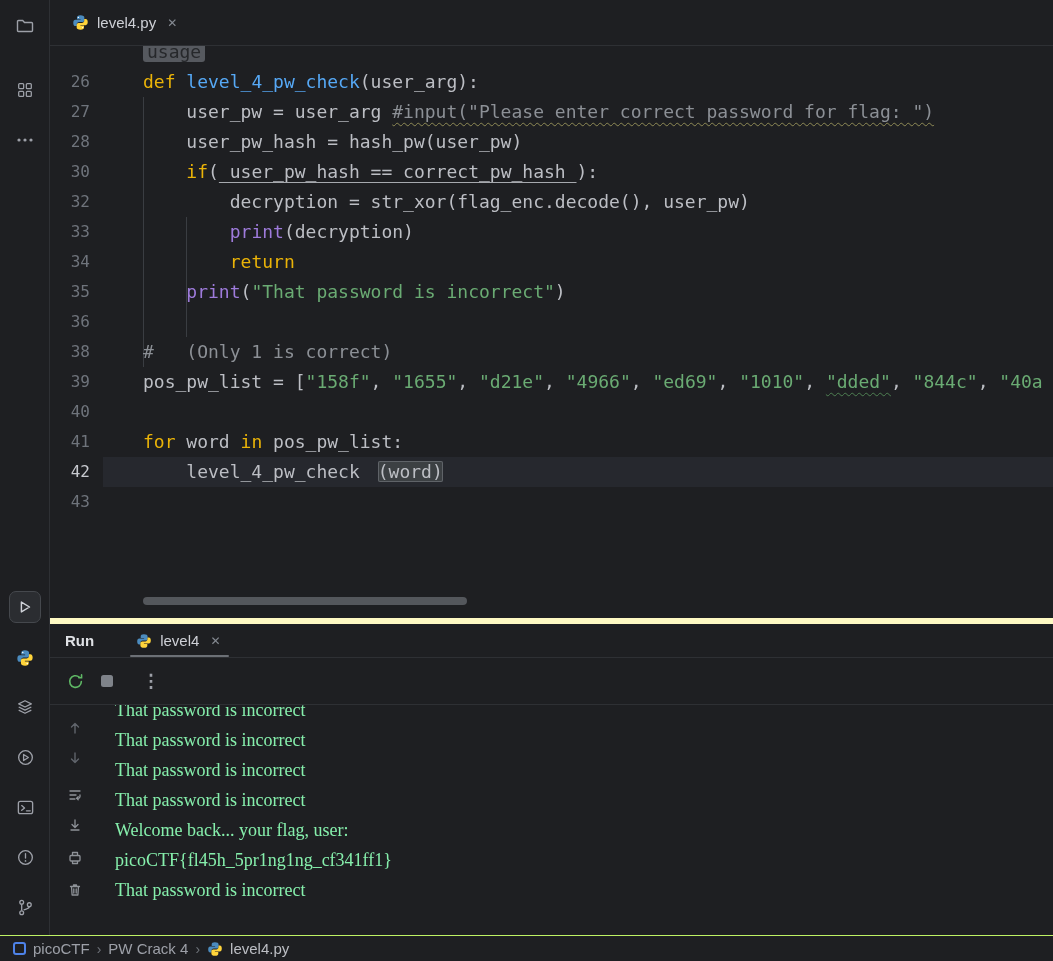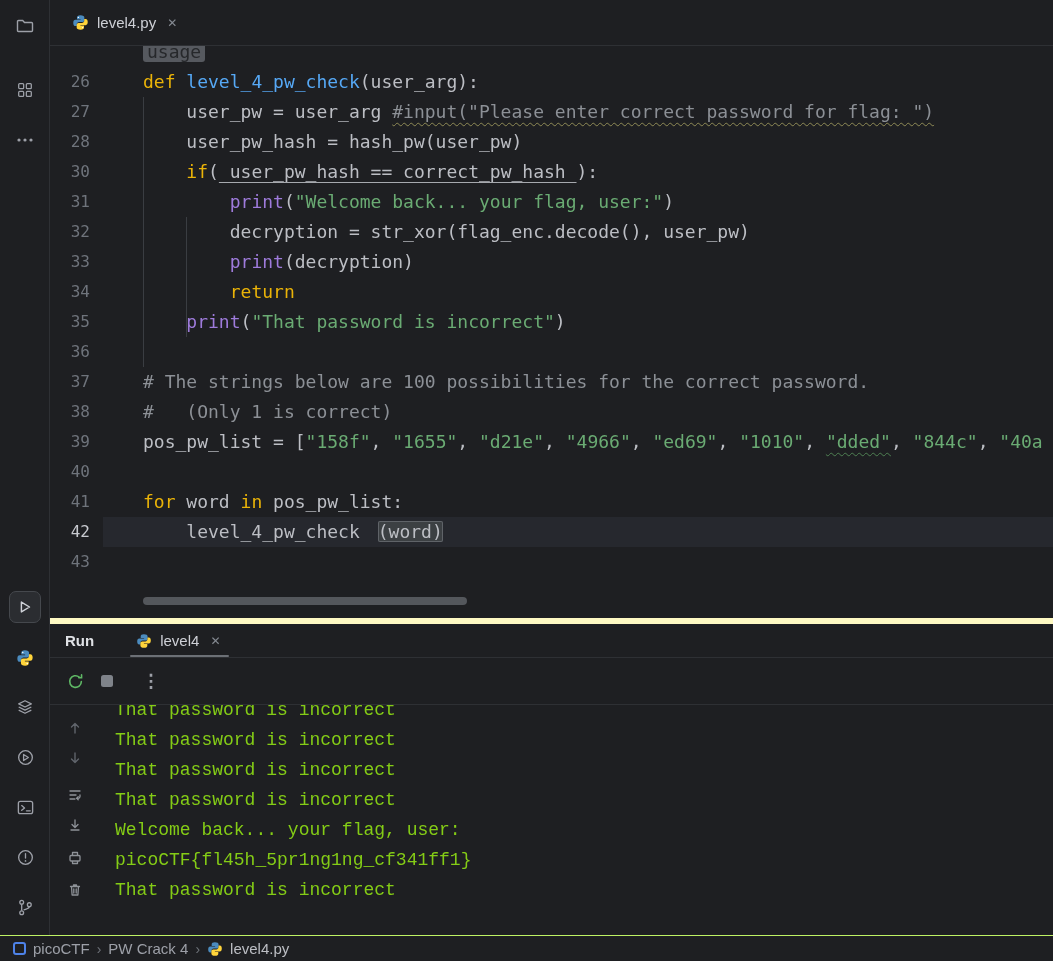--- a/index.html
+++ b/index.html
@@ -52,21 +52,21 @@
   .run-tab { position:relative; display:flex; align-items:center; gap:8px; height:100%; padding:0 12px; margin-left:30px; }
   .run-tab .underline { position:absolute; left:6px; right:6px; bottom:0; height:2px; background:#6C7076; border-radius:1px; }
 
   #run-toolbar { position:absolute; left:50px; top:658px; width:1003px; height:47px; border-bottom:1px solid #2E3034; display:flex; align-items:center; padding-left:17px; gap:16px; }
   .kebab { font-size:18px; font-weight:bold; color:#9DA0A8; margin-left:12px; }
 
   #console { position:absolute; left:50px; top:705px; width:1003px; height:230px; overflow:hidden; }
   .con-icon { position:absolute; left:17px; width:16px; height:16px; color:#8E9298; }
   .con-icon.dim { color:#60646B; }
   #console-text { position:absolute; left:65px; top:-10px; }
-  .console-line { height:30px; line-height:30px; font-family:Liberation Mono, monospace; font-size:18px; white-space:pre; color:#84cc16; }
+  .console-line { height:30px; line-height:30px; font-family:Liberation Serif, serif; font-size:18px; white-space:pre; color:#86efac; }
 
   
   #statusbar { position:absolute; left:0; top:935px; width:1053px; height:26px; border-top:1px solid #bef264; display:flex; align-items:center; padding-left:13px; gap:7px; font-size:15px; color:#9DA0A8; background:#1E1F22; z-index:6; }
   .crumb-sep { color:#6F737A; font-size:14px; }
   #project-icon { width:13px; height:13px; border:2px solid #4E82E8; border-radius:3px; }
   .crumb-last { color:#BCBEC4; }
   .crumb-item { display:flex; align-items:center; gap:6px; }
 </style>
 </head>
 <body>
@@ -175,46 +175,38 @@
       </div>
       <div class="code-line">
         <span class="gutter-num">28</span>
         <span class="code-text"><span class="c-pl">    user_pw_hash = hash_pw(user_pw)</span></span>
       </div>
       <div class="code-line">
         <span class="gutter-num">30</span>
         <span class="code-text"><span class="c-pl">    </span><span class="c-kw">if</span><span class="c-pl">(</span><span class="c-pl fx-uline"> user_pw_hash == correct_pw_hash </span><span class="c-pl">):</span></span>
       </div>
       <div class="code-line">
-        <span class="gutter-num">31</span>
-        <span class="code-text"><span class="c-pl">        </span><span class="c-bi">print</span><span class="c-pl">(</span><span class="c-str">"Welcome back... your flag, user:"</span><span class="c-pl">)</span></span>
-      </div>
-      <div class="code-line">
         <span class="gutter-num">32</span>
         <span class="code-text"><span class="c-pl">        decryption = str_xor(flag_enc.decode(), user_pw)</span></span>
       </div>
       <div class="code-line">
         <span class="gutter-num">33</span>
         <span class="code-text"><span class="c-pl">        </span><span class="c-bi">print</span><span class="c-pl">(decryption)</span></span>
       </div>
       <div class="code-line">
         <span class="gutter-num">34</span>
         <span class="code-text"><span class="c-pl">        </span><span class="c-kw">return</span></span>
       </div>
       <div class="code-line">
         <span class="gutter-num">35</span>
         <span class="code-text"><span class="c-pl">    </span><span class="c-bi">print</span><span class="c-pl">(</span><span class="c-str">"That password is incorrect"</span><span class="c-pl">)</span></span>
       </div>
       <div class="code-line">
         <span class="gutter-num">36</span>
         <span class="code-text"></span>
-      </div>
-      <div class="code-line">
-        <span class="gutter-num">37</span>
-        <span class="code-text"><span class="c-cm"># The strings below are 100 possibilities for the correct password.</span></span>
       </div>
       <div class="code-line">
         <span class="gutter-num">38</span>
         <span class="code-text"><span class="c-cm">#   (Only 1 is correct)</span></span>
       </div>
       <div class="code-line">
         <span class="gutter-num">39</span>
         <span class="code-text"><span class="c-pl">pos_pw_list = [</span><span class="c-str">"158f"</span><span class="c-pl">, </span><span class="c-str">"1655"</span><span class="c-pl">, </span><span class="c-str">"d21e"</span><span class="c-pl">, </span><span class="c-str">"4966"</span><span class="c-pl">, </span><span class="c-str">"ed69"</span><span class="c-pl">, </span><span class="c-str">"1010"</span><span class="c-pl">, </span><span class="c-str fx-wavyg">"dded"</span><span class="c-pl">, </span><span class="c-str">"844c"</span><span class="c-pl">, </span><span class="c-str">"40a</span></span>
       </div>
       <div class="code-line">

